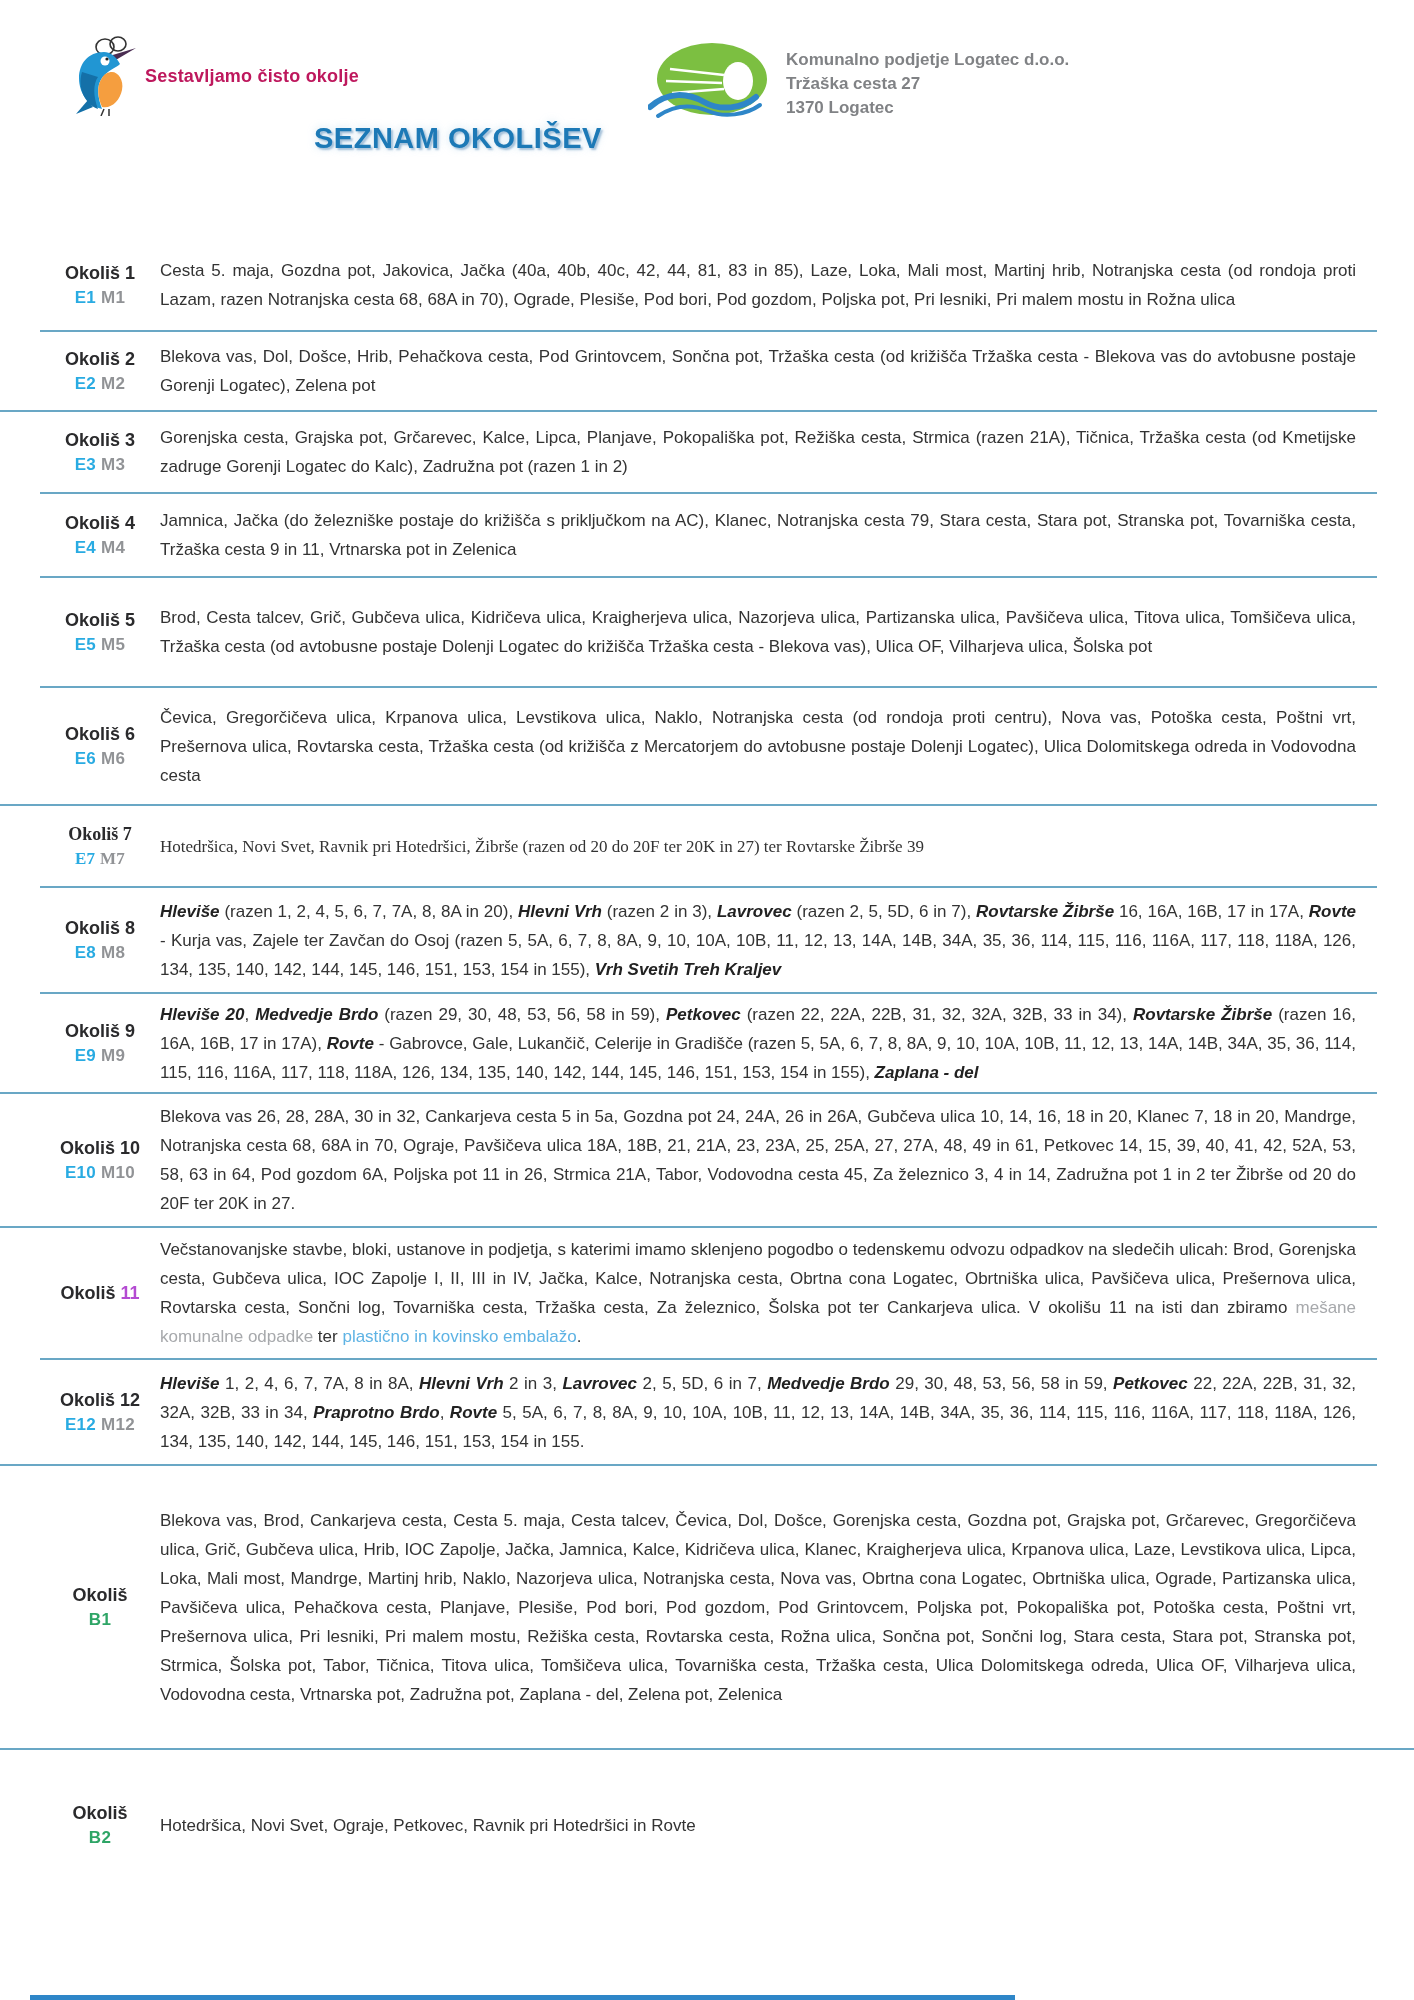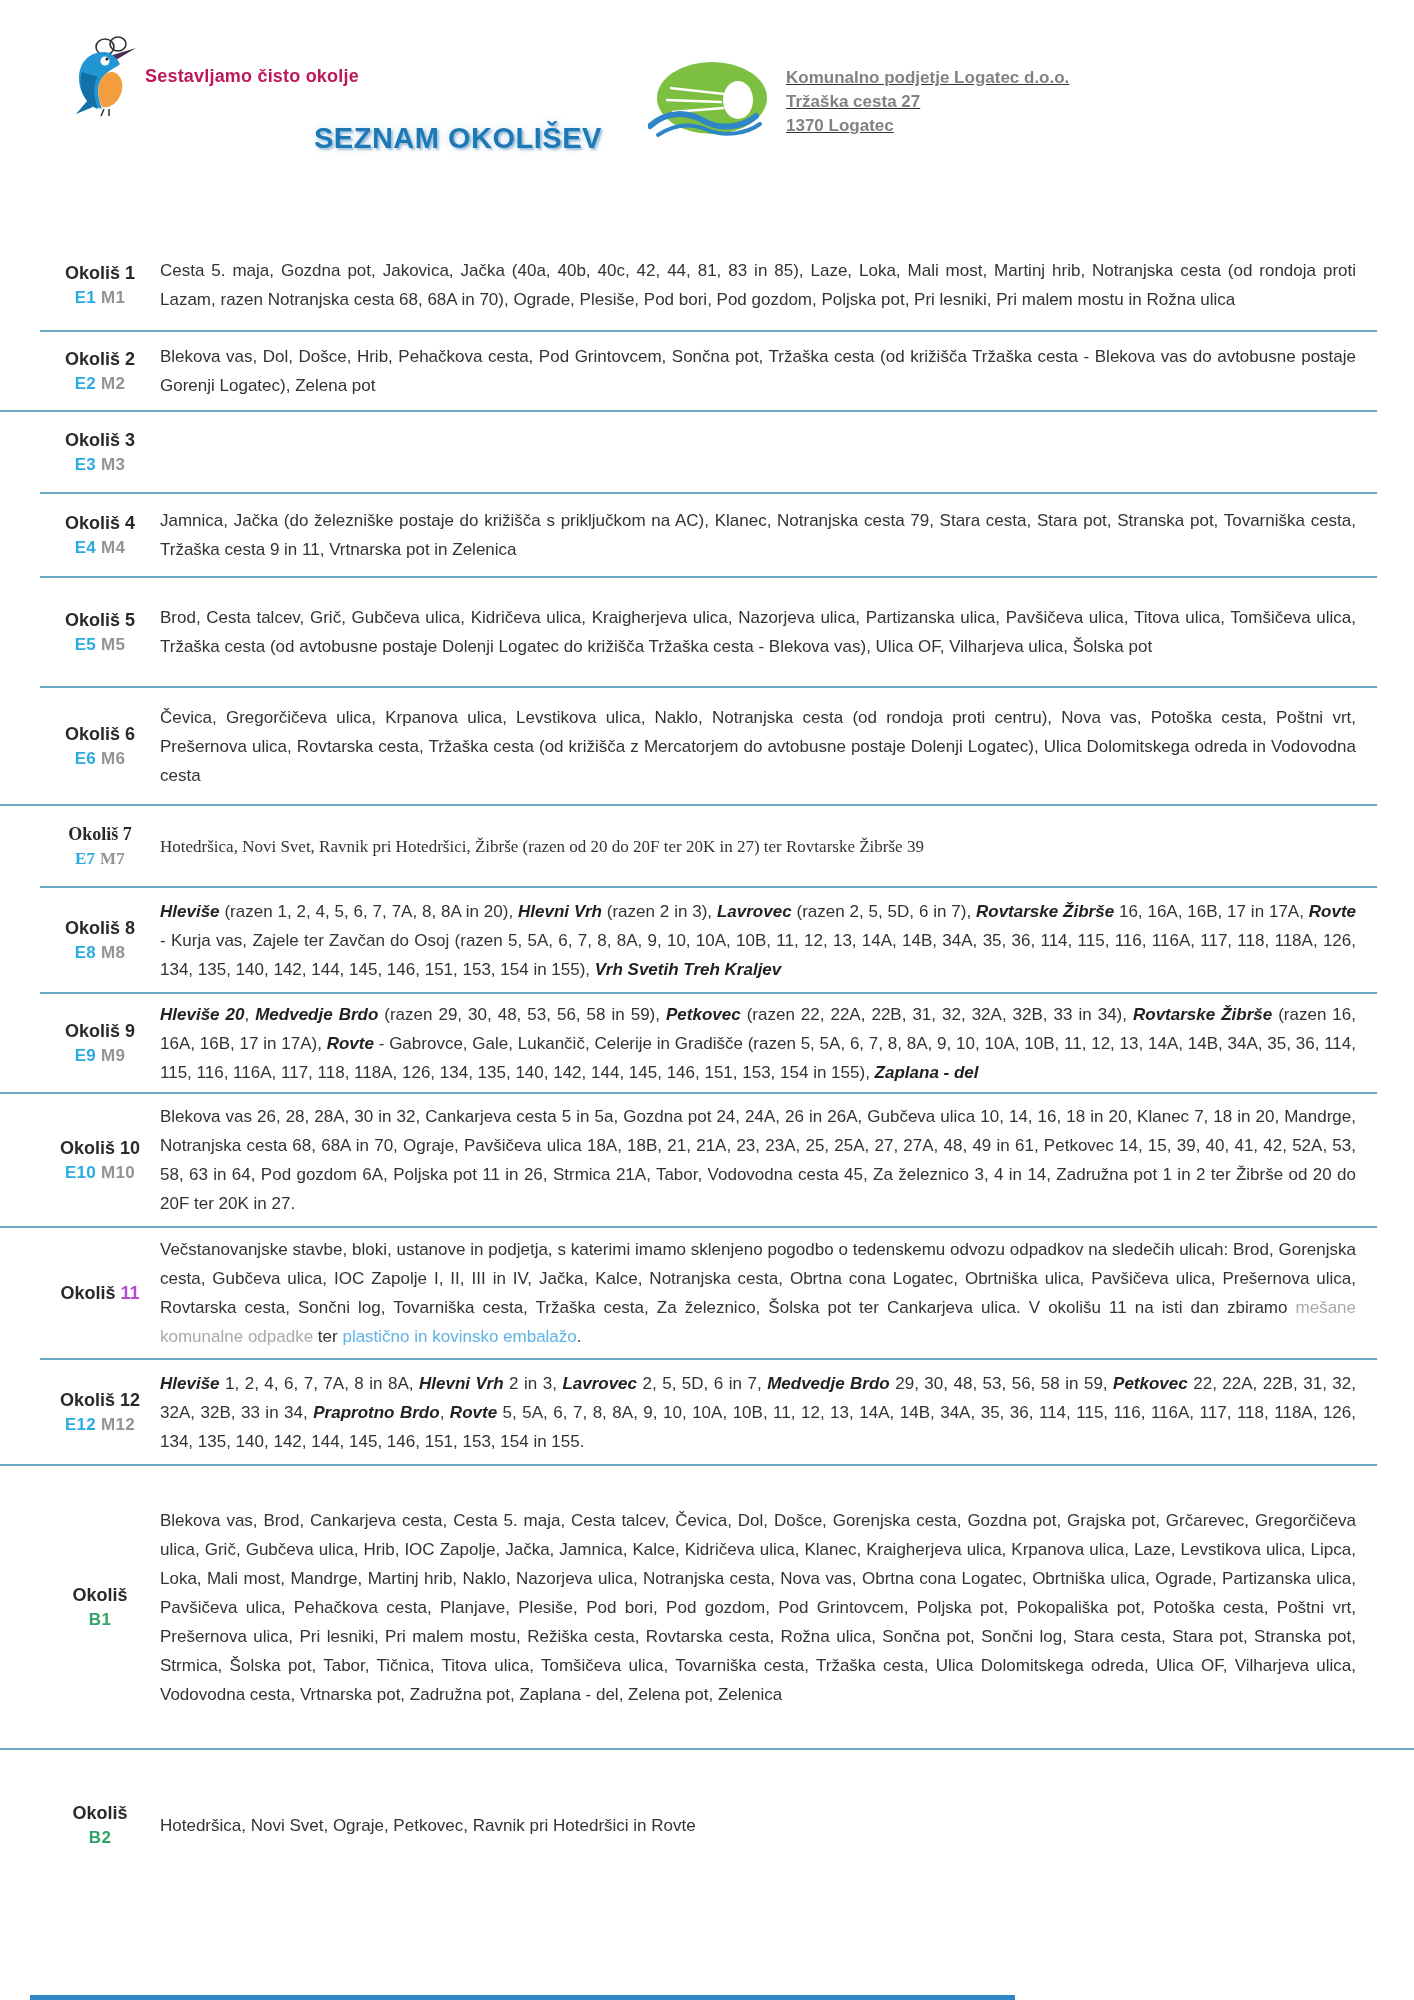--- a/index.html
+++ b/index.html
@@ -18,21 +18,21 @@
   .tagline{
     position:absolute;left:145px;top:66px;
     font-size:18px;font-weight:bold;color:#be185d;letter-spacing:.2px;
   }
   .title{
     position:absolute;left:300px;top:108px;margin:14px;
     font-size:29px;font-weight:bold;letter-spacing:.5px;
     color:var(--title_blue);
     text-shadow:2px 2px 2px rgba(125,165,200,.65), 0 0 9px rgba(130,185,220,.40);
   }
-  .company{position:absolute;left:648px;top:60px;display:flex;align-items:flex-start;text-decoration:underline;}
+  .company{position:absolute;left:648px;top:41px;display:flex;align-items:center;}
   .clogo{width:128px;height:80px;flex:0 0 auto;}
   .ctext{margin-left:10px;padding-top:6px;font-size:17px;font-weight:bold;color:#808285;line-height:24px;}
   
   .row{display:flex;align-items:center;}
   .label-col{flex:0 0 120px;margin-left:40px;text-align:center;}
   .label-line1{font-size:18px;font-weight:bold;color:#2a2a2c;line-height:26px;}
   .label-line2{font-size:17px;font-weight:bold;line-height:24px;letter-spacing:.3px;}
   .text-col{
     flex:1;margin-right:58px;margin-left:0;
     font-size:17px;line-height:29px;color:#333;
@@ -125,20 +125,21 @@
           <div class="label-line2"><span class="c-blue">E2</span> <span class="c-gray">M2</span></div>
         </div>
         <div class="text-col"><span>Blekova vas, Dol, Došce, Hrib, Pehačkova cesta, Pod Grintovcem, Sončna pot, Tržaška cesta (od križišča Tržaška cesta - Blekova vas do avtobusne postaje Gorenji Logatec), Zelena pot</span></div>
       </section>
       <div class="sep sep-full"></div>
       <section class="row row-3">
         <div class="label-col">
           <div class="label-line1"><span class="c-dark">Okoliš 3</span></div>
           <div class="label-line2"><span class="c-blue">E3</span> <span class="c-gray">M3</span></div>
         </div>
+        <div class="text-col"><span>Gorenjska cesta, Grajska pot, Grčarevec, Kalce, Lipca, Planjave, Pokopališka pot, Režiška cesta, Strmica (razen 21A), Tičnica, Tržaška cesta (od Kmetijske zadruge Gorenji Logatec do Kalc), Zadružna pot (razen 1 in 2)</span></div>
       </section>
       <div class="sep sep-inset"></div>
       <section class="row row-4">
         <div class="label-col">
           <div class="label-line1"><span class="c-dark">Okoliš 4</span></div>
           <div class="label-line2"><span class="c-blue">E4</span> <span class="c-gray">M4</span></div>
         </div>
         <div class="text-col"><span>Jamnica, Jačka (do železniške postaje do križišča s priključkom na AC), Klanec, Notranjska cesta 79, Stara cesta, Stara pot, Stranska pot, Tovarniška cesta, Tržaška cesta 9 in 11, Vrtnarska pot in Zelenica</span></div>
       </section>
       <div class="sep sep-inset"></div>

